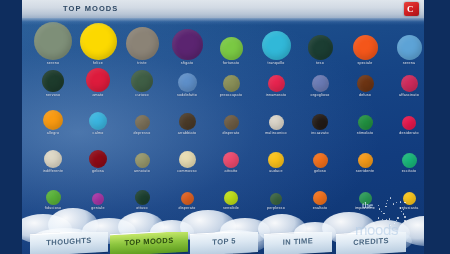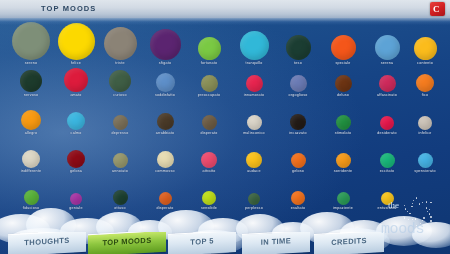--- a/index.html
+++ b/index.html
@@ -4,25 +4,26 @@
 <style>
   * { box-sizing: border-box; margin: 0; padding: 0; }
   html, body {
     width: 450px; height: 254px;
     overflow: hidden;
     font-family: "Liberation Sans", sans-serif;
     background: #0e2d5e;
   }
   #app {
     position: relative;
-    width: 450px; height: 254px;
+    width: 402px; height: 254px;
     overflow: hidden;
     background:
       radial-gradient(ellipse 420px 200px at 14% 52%, rgba(120,160,205,0.55) 0%, rgba(90,135,190,0.20) 42%, rgba(30,70,135,0) 72%),
       linear-gradient(170deg, #2a6199 0%, #1d4f8c 18%, #164485 42%, #123c7e 68%, #0f3672 100%);
+    margin-left: 22px;
   }
 
   
   #header {
     position: absolute; left: 0; top: 0;
     width: 450px; height: 18px;
     background: linear-gradient(180deg, #dfe5ec 0%, #d2dae4 42%, #b9c6d6 78%, #9db0c8 100%);
     z-index: 30;
   }
   #header-title {
@@ -106,21 +107,21 @@
     color: #4a6782;
     transform: skewY(-3.2deg);
     font-family: "Liberation Sans", sans-serif;
   }
   .nav-label.active { color: #2b4a10; }
 
   
   #brand { position: absolute; right: 6px; bottom: 10px; width: 66px; height: 44px; z-index: 24; }
   #brand .b-the { position: absolute; left: 10px; top: 0px; font-size: 9px; color: #cfe2f4; font-family: "Liberation Serif", serif; }
   #brand .b-italian { position: absolute; left: 3px; top: 8px; font-size: 14px; color: #e6f0fa; font-family: "Liberation Serif", serif; letter-spacing: -0.3px; }
-  #brand .b-moods { position: absolute; left: 3px; top: 21px; font-size: 15px; color: rgba(180,205,230,0.62); font-family: Liberation Mono, monospace; letter-spacing: -0.4px; }
+  #brand .b-moods { position: absolute; left: 3px; top: 21px; font-size: 15px; color: rgba(180,205,230,0.62); font-family: Liberation Sans, sans-serif; letter-spacing: -0.4px; }
   #brand .b-dot { position: absolute; width: 1.4px; height: 1.4px; border-radius: 50%; background: rgba(255,255,255,0.8); }
 </style>
 </head>
 <body>
 
 <div id="app">
 
   <div id="header">
     <div id="header-title">TOP MOODS</div>
   </div>

